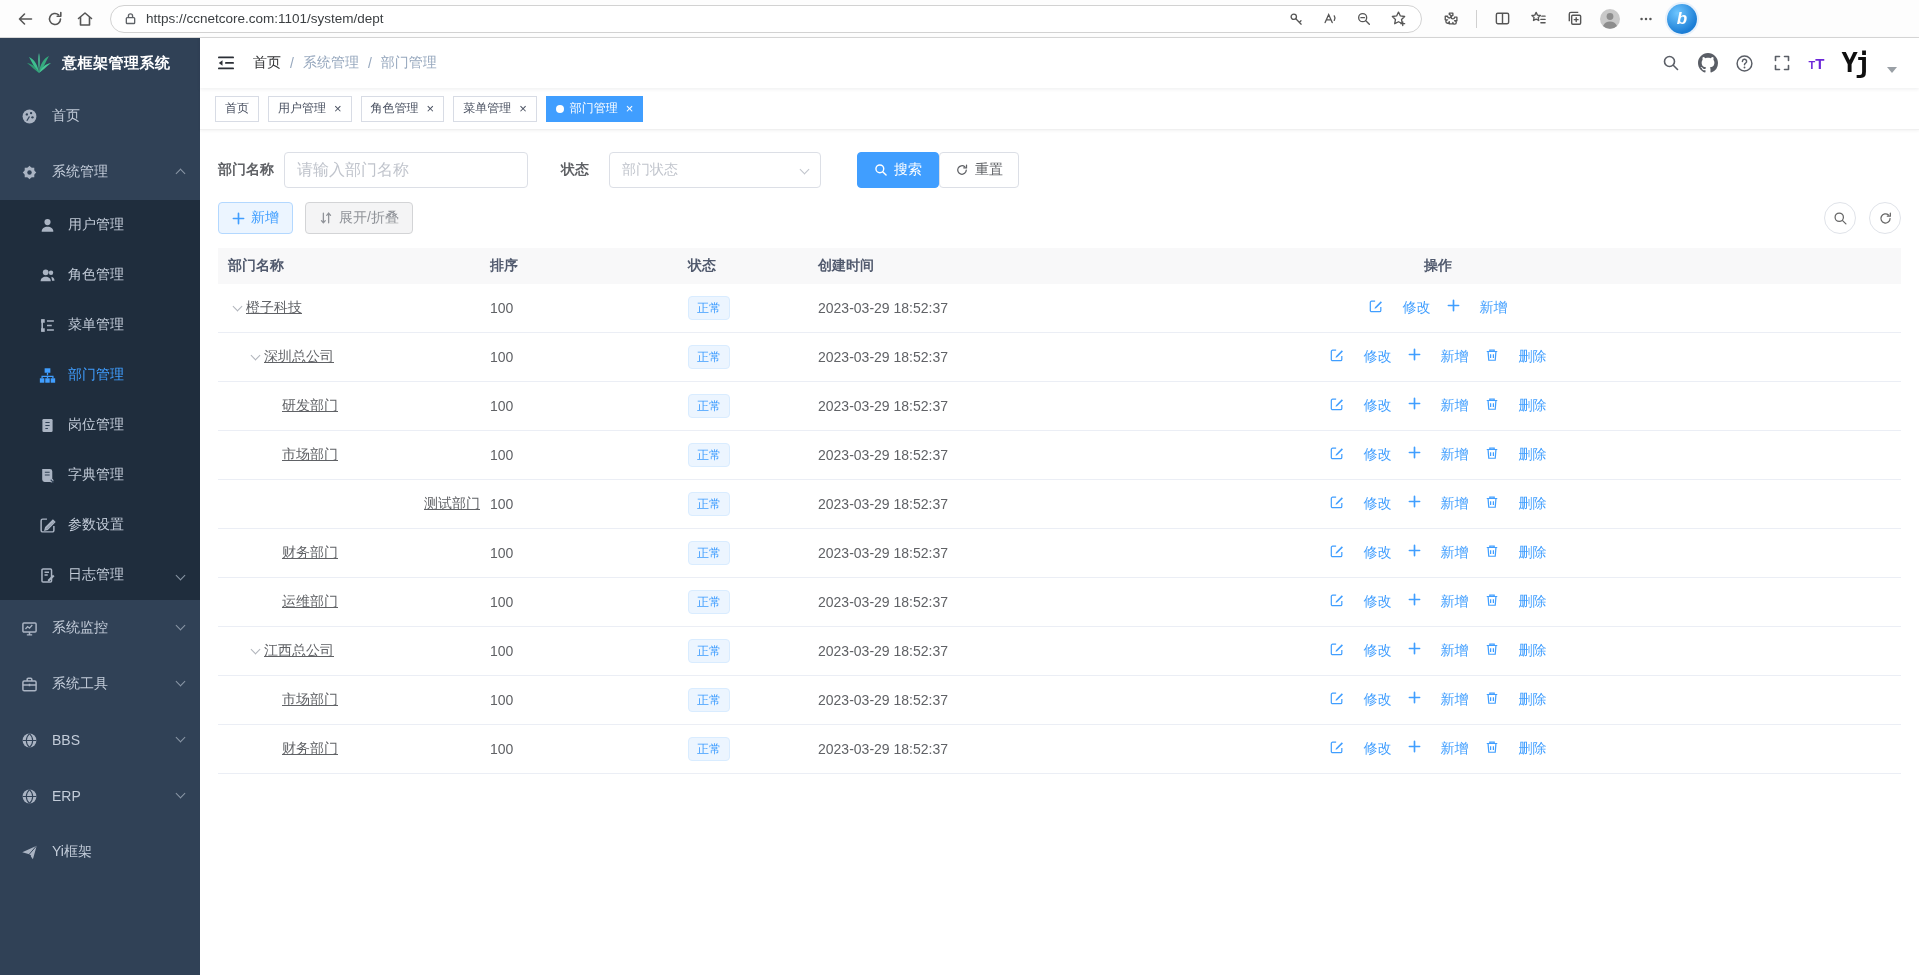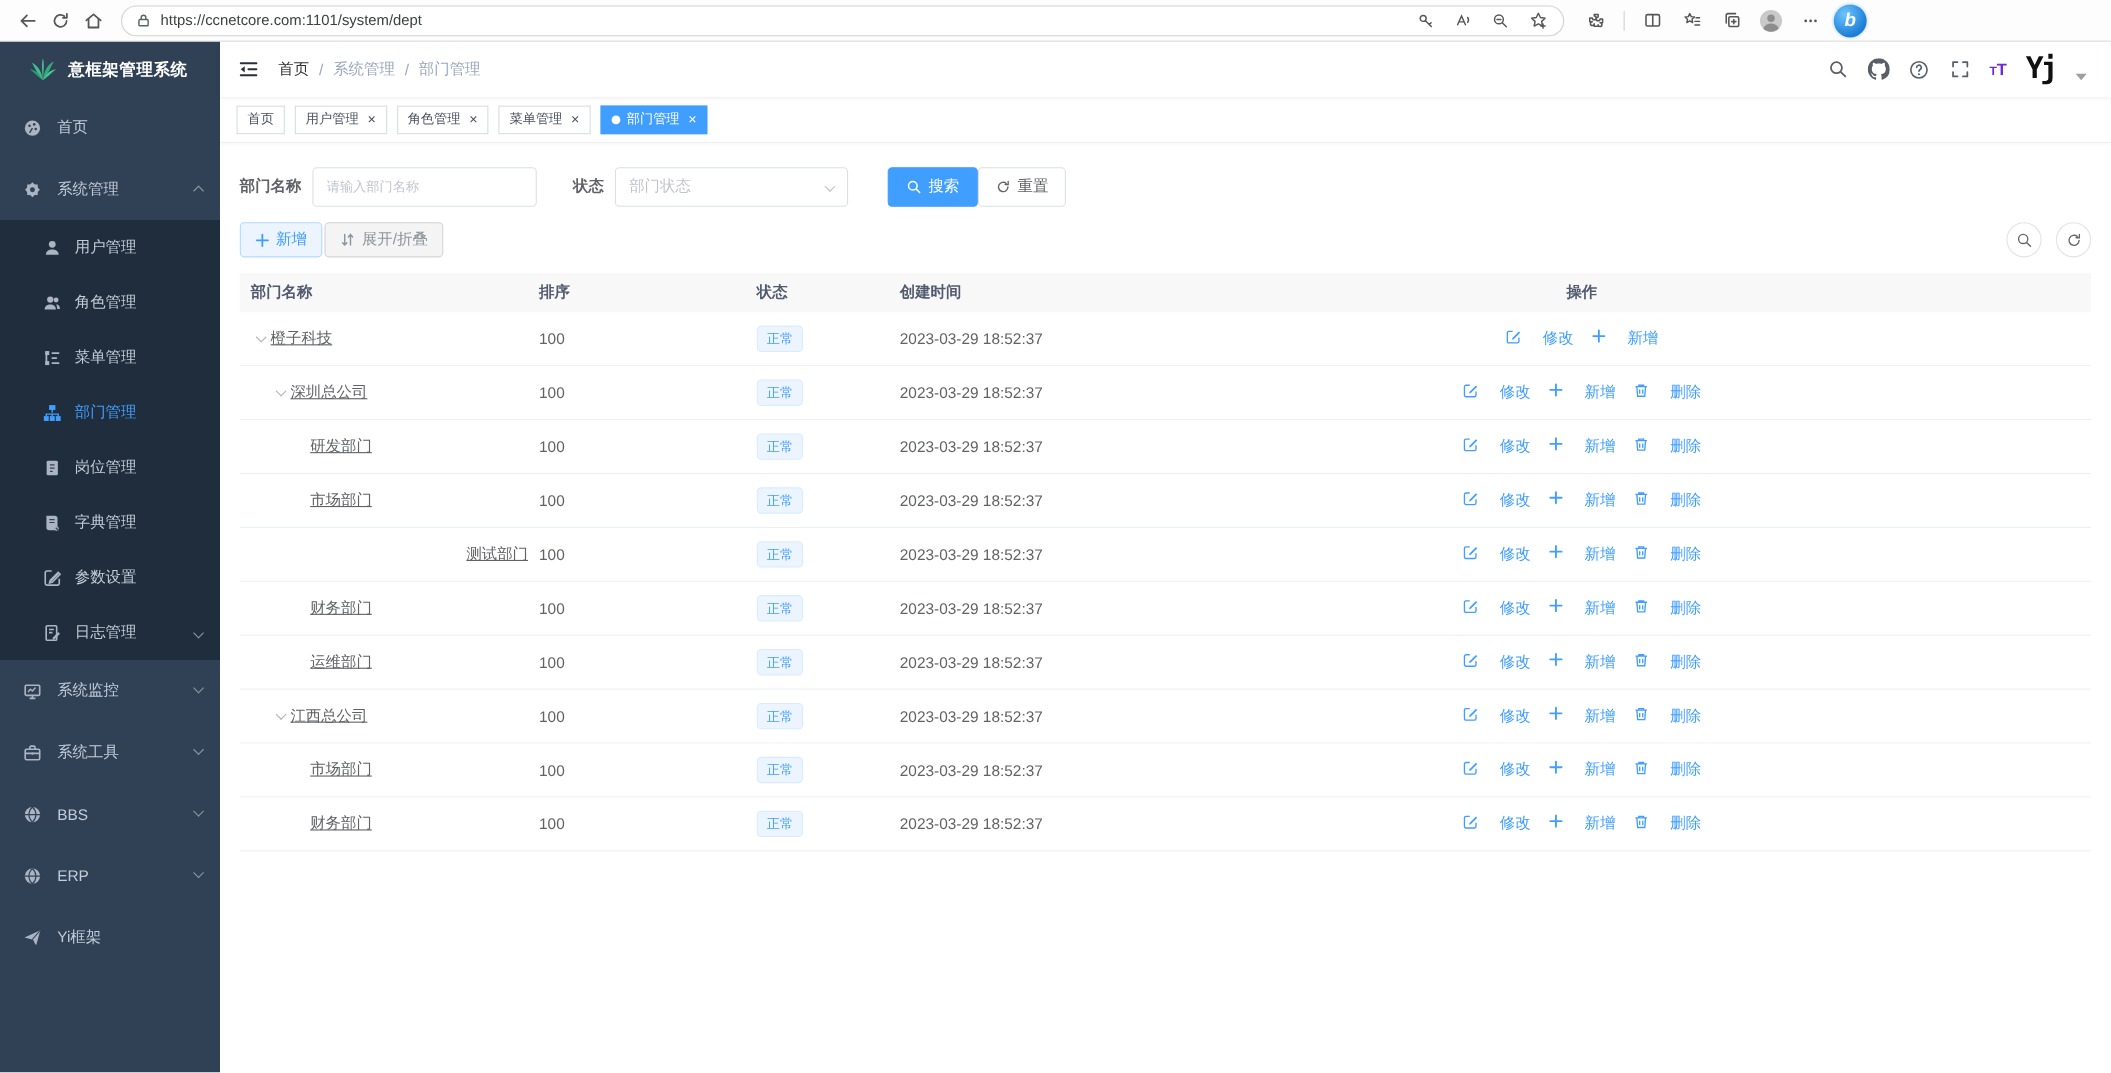--- a/index.html
+++ b/index.html
@@ -71,39 +71,39 @@
     border:1px solid #d8dce5; background:#fff; color:#495060; font-size:12px; cursor:pointer; }
   .tab.active { background:#409eff; border-color:#409eff; color:#fff; }
   .tab-dot { width:8px; height:8px; border-radius:50%; background:#fff; }
   .tab-close { font-size:13px; line-height:1; margin-left:2px; cursor:pointer; }
 
   
   .content { flex:1; padding:22px 18px 0 18px; background:#fff; overflow:hidden; }
 
   .filter-row { display:flex; align-items:center; margin-bottom:14px; }
   .f-label { font-size:14px; font-weight:bold; color:#606266; }
-  .f-input { width:204px; height:36px; border:1px solid #dcdfe6; border-radius:4px;
-    padding:0 12px; font-size:12px; color:#606266; outline:none; margin-left:10px;
+  .f-input { width:244px; height:36px; border:1px solid #dcdfe6; border-radius:4px;
+    padding:0 12px; font-size:16px; color:#606266; outline:none; margin-left:10px;
     font-family:inherit; }
   .f-input::placeholder { color:#c0c4cc; }
   .f-select { width:212px; height:36px; border:1px solid #dcdfe6; border-radius:4px;
-    margin-left:10px; display:flex; align-items:center; padding:0 12px; color:#c0c4cc;
+    margin-left:20px; display:flex; align-items:center; padding:0 12px; color:#c0c4cc;
     font-size:14px; position:relative; cursor:pointer; }
   .sel-chev { position:absolute; right:12px; top:13px; width:7px; height:7px;
     border-right:1.3px solid #c0c4cc; border-bottom:1.3px solid #c0c4cc; transform:rotate(45deg); }
   .lbl-status { margin-left:33px; }
   .btn { height:36px; border-radius:4px; font-size:14px; display:inline-flex;
     align-items:center; gap:6px; cursor:pointer; font-family:inherit; }
   .btn-search { margin-left:36px; padding:0 16px; background:#409eff; border:1px solid #409eff; color:#fff; }
   .btn-reset { margin-left:0; padding:0 15px; background:#fff; border:1px solid #dcdfe6; color:#606266; }
 
   .toolbar-row { display:flex; align-items:center; margin-bottom:14px; }
   .btn-sm { height:32px; }
   .btn-add { padding:0 13px; background:#ecf5ff; border:1px solid #b3d8ff; color:#409eff; }
-  .btn-expand { margin-left:2px; padding:0 13px; background:#f4f4f5; border:1px solid #d3d4d6; color:#909399;text-align:center; }
+  .btn-expand { margin-left:12px; padding:0 13px; background:#f4f4f5; border:1px solid #d3d4d6; color:#909399;text-align:center; }
   .circle-btns { margin-left:auto; display:flex; gap:13px; }
   .circle-btn { width:32px; height:32px; border-radius:50%; border:1px solid #e0e3e9;
     background:#fff; color:#666; display:flex; align-items:center; justify-content:center; cursor:pointer; }
 
   
   .grid-row { display:grid; grid-template-columns:262px 198px 130px 350px 560px 1fr; align-items:center; }
   .t-header { height:36px; background:#f8f8f9; color:#515a6e; font-weight:bold; font-size:14px; }
   .t-header > div { padding-left:10px; }
   .t-header .th-actions { text-align:center; padding-left:0; }
   .t-row { height:49px; border-bottom:1px solid #ebeef5; font-size:14px; color:#606266; background:#fff; }

